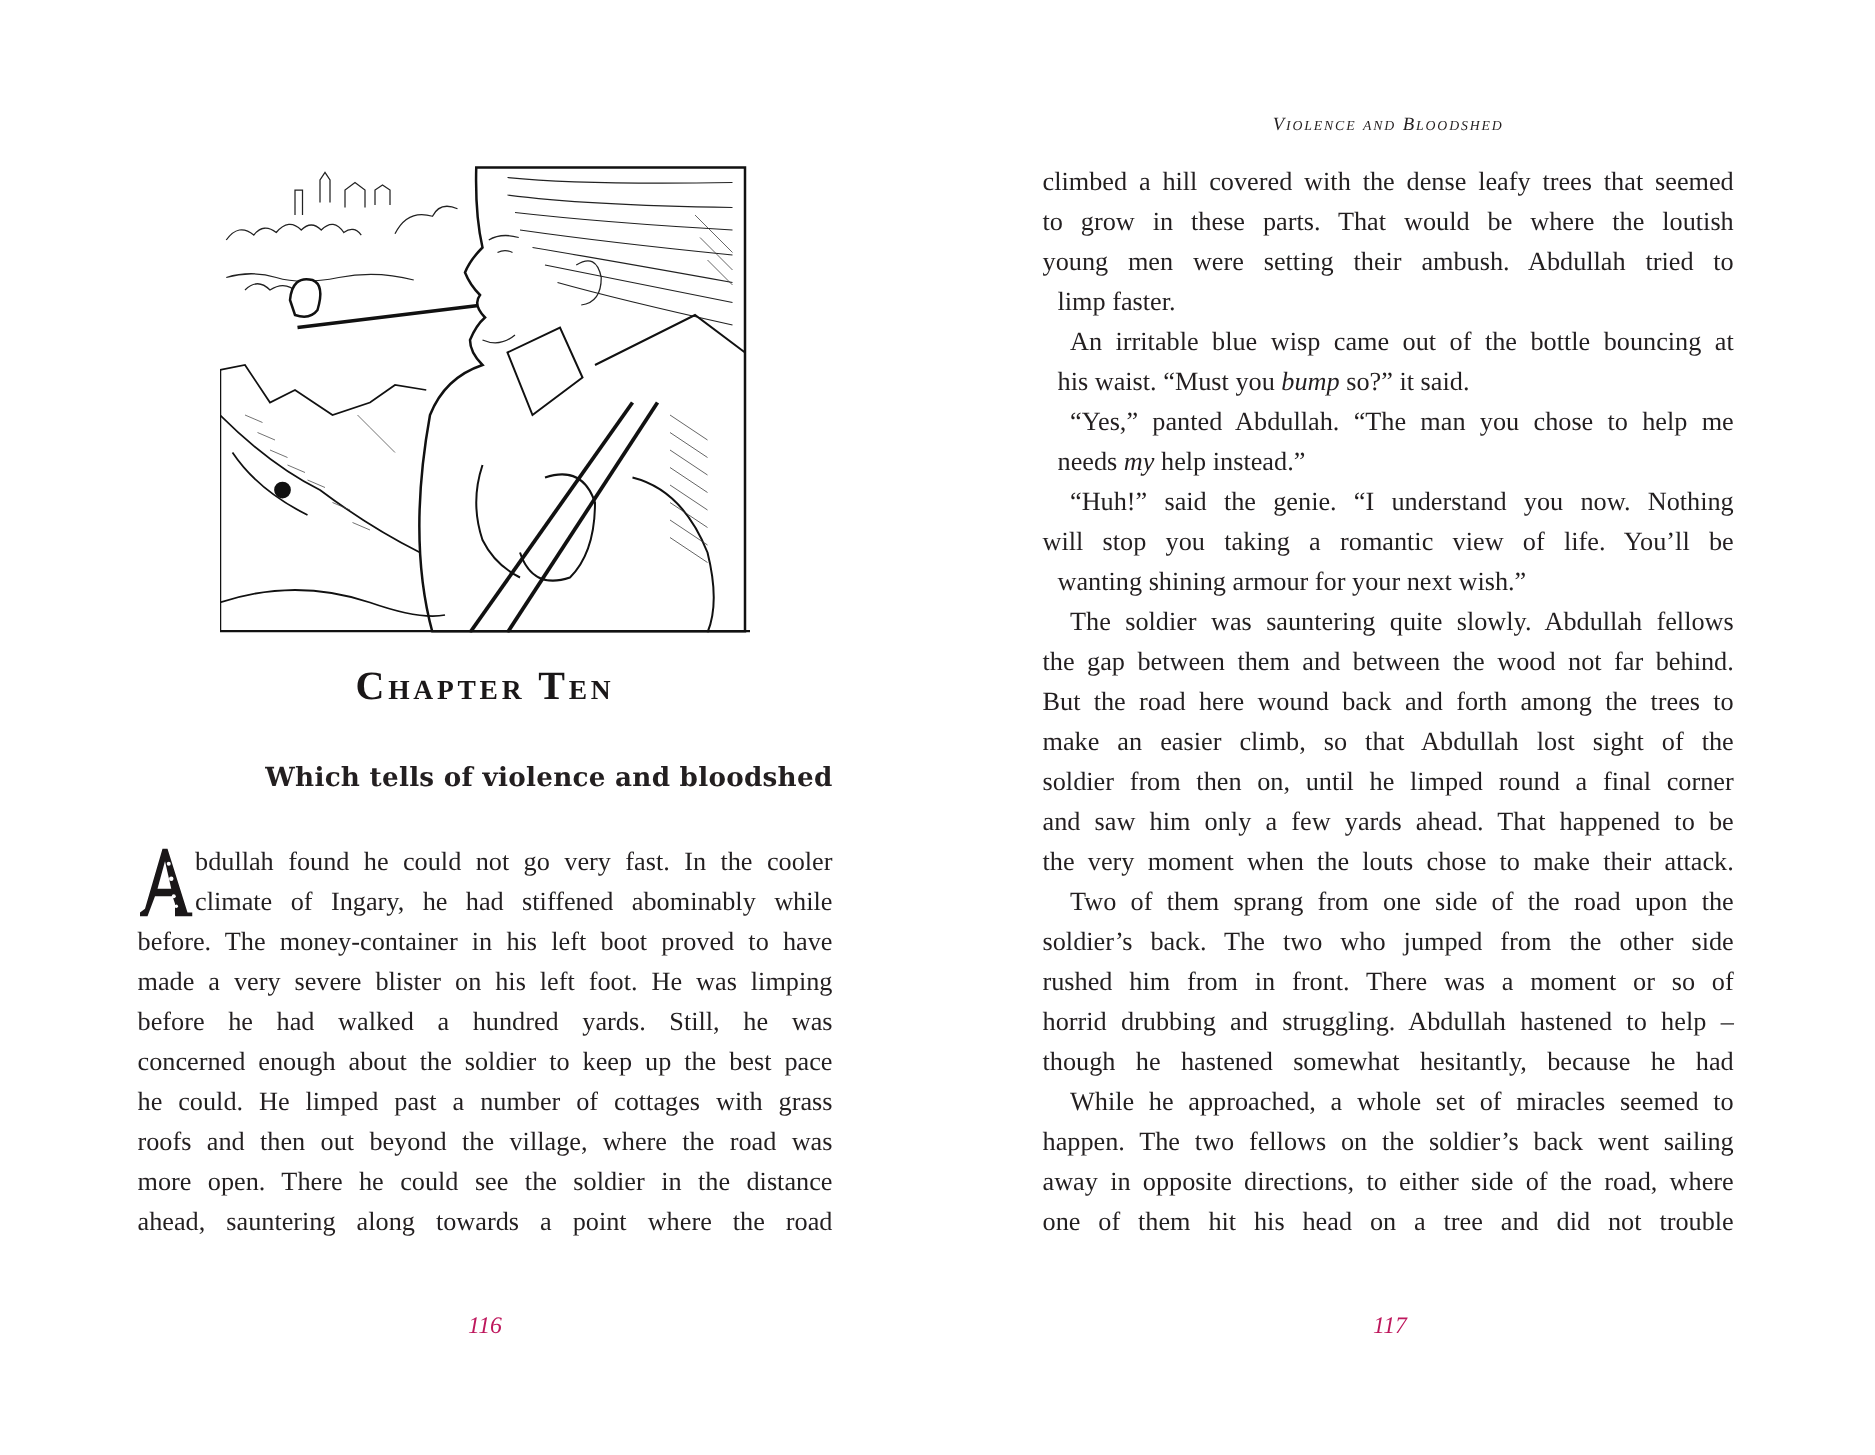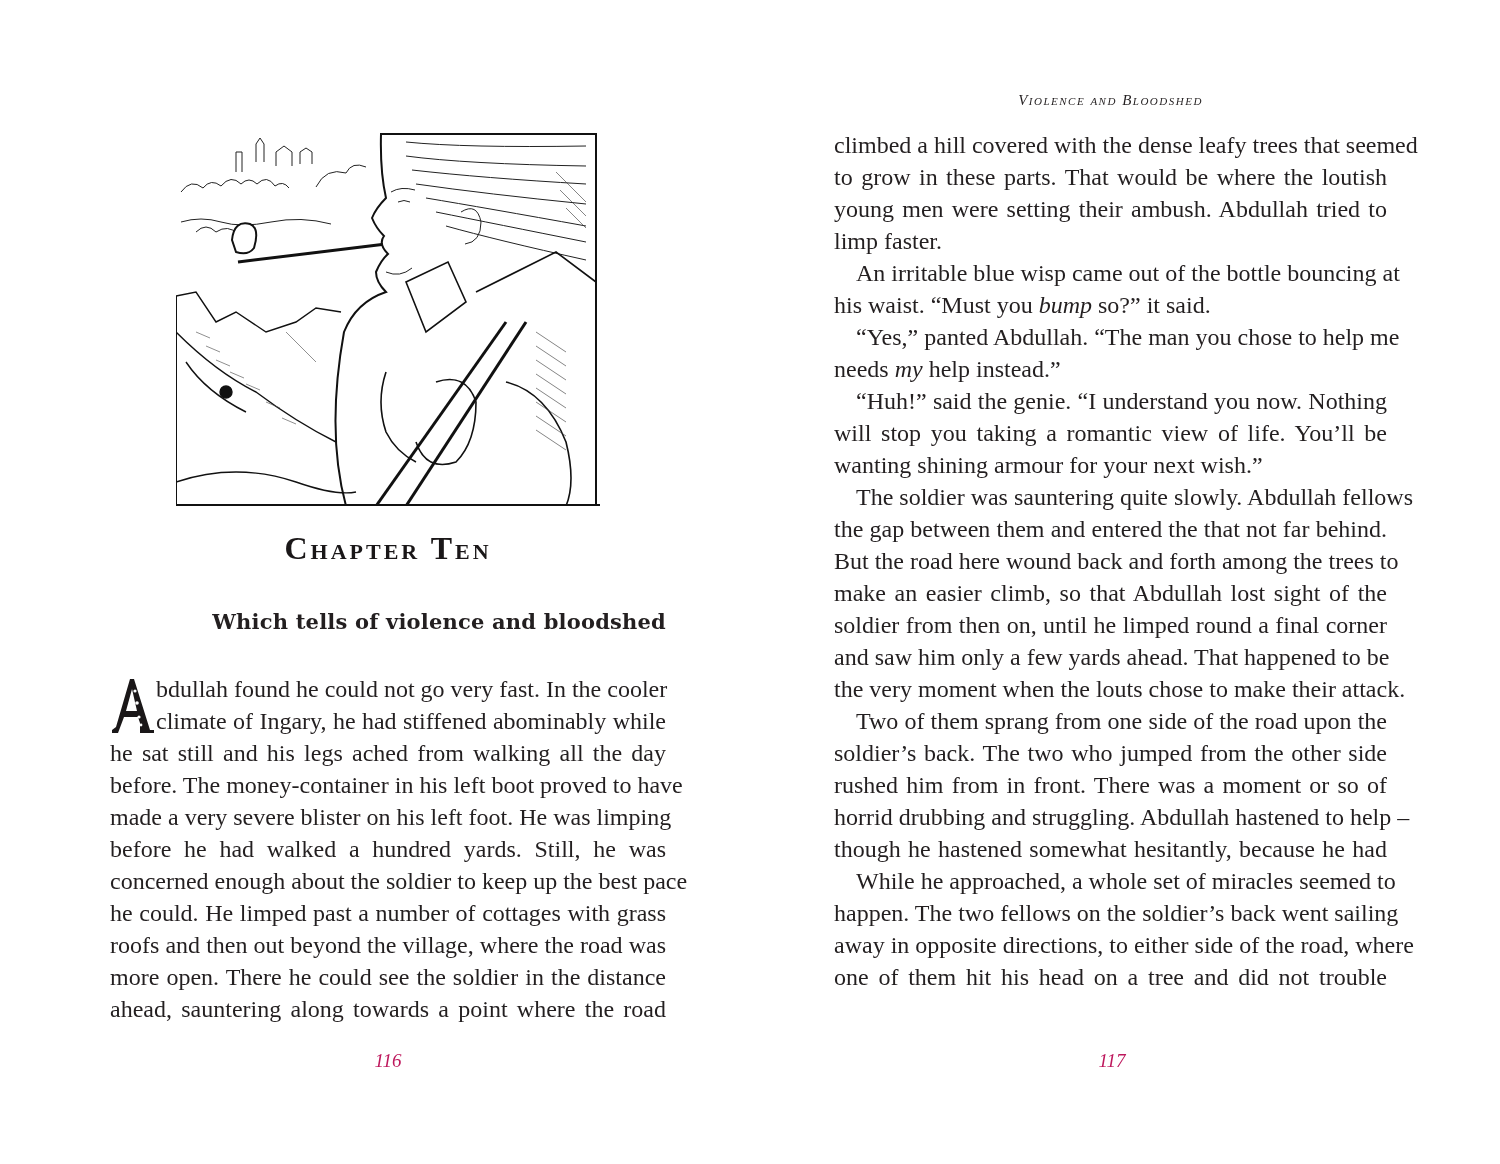--- a/index.html
+++ b/index.html
@@ -23,28 +23,28 @@
       font-size: 32px; letter-spacing: 3px; color: #1a1718;
       font-variant: small-caps;
     }
     .chapter-subtitle {
       position: absolute; left: 110px; width: 556px; top: 609px; text-align: right;
       font-family: "DejaVu Serif", "Liberation Serif", serif; font-size: 21px; font-weight: bold;
       color: #231f20; letter-spacing: 0.2px;
     }
 
     .body-text {
-      position: absolute; font-size: 24px; line-height: 32px; color: #231f20;
+      position: absolute; font-size: 21px; line-height: 32px; color: #231f20;
       text-align: justify;
     }
     .left-text { left: 110px; top: 673px; width: 556px; }
     .right-text { left: 834px; top: 129px; width: 553px; }
 
     .line { display: block; height: 32px; white-space: nowrap; text-align-last: justify; text-align: justify; }
-    .line.last { text-align-last: left; }
+    .line.last { text-align-last: left; margin-left: 12px; }
     .line.indent { padding-left: 22px; }
     .line.cap-indent { padding-left: 46px; }
 
     .drop-cap {
       position: absolute; left: 110px; top: 677px; width: 44px; height: 58px;
     }
     .drop-cap svg { width: 100%; height: 100%; display: block; }
 
     .running-head {
       position: absolute; left: 834px; width: 553px; top: 92px; text-align: center;
@@ -130,21 +130,20 @@
       <circle cx="25" cy="14" r="1.6" fill="#fff"></circle>
       <circle cx="27" cy="26" r="1.8" fill="#fff"></circle>
       <circle cx="29" cy="40" r="1.6" fill="#fff"></circle>
       <circle cx="31" cy="48" r="1.4" fill="#fff"></circle>
     </svg>
   </div>
 
   <div class="body-text left-text">
     <span class="line cap-indent">bdullah found he could not go very fast. In the cooler</span>
     <span class="line cap-indent">climate of Ingary, he had stiffened abominably while</span>
-    <span class="line">he sat still and his legs ached from walking all the day</span>
     <span class="line">before. The money-container in his left boot proved to have</span>
     <span class="line">made a very severe blister on his left foot. He was limping</span>
     <span class="line">before he had walked a hundred yards. Still, he was</span>
     <span class="line">concerned enough about the soldier to keep up the best pace</span>
     <span class="line">he could. He limped past a number of cottages with grass</span>
     <span class="line">roofs and then out beyond the village, where the road was</span>
     <span class="line">more open. There he could see the soldier in the distance</span>
     <span class="line">ahead, sauntering along towards a point where the road</span>
   </div>
 
@@ -160,21 +159,21 @@
     <span class="line">young men were setting their ambush. Abdullah tried to</span>
     <span class="line last">limp faster.</span>
     <span class="line indent">An irritable blue wisp came out of the bottle bouncing at</span>
     <span class="line last"><span>his waist. “Must you </span><em>bump</em><span> so?” it said.</span></span>
     <span class="line indent">“Yes,” panted Abdullah. “The man you chose to help me</span>
     <span class="line last"><span>needs </span><em>my</em><span> help instead.”</span></span>
     <span class="line indent">“Huh!” said the genie. “I understand you now. Nothing</span>
     <span class="line">will stop you taking a romantic view of life. You’ll be</span>
     <span class="line last">wanting shining armour for your next wish.”</span>
     <span class="line indent">The soldier was sauntering quite slowly. Abdullah fellows</span>
-    <span class="line">the gap between them and entered the that not far behind.</span>
+    <span class="line">the gap between them and between the wood not far behind.</span>
     <span class="line">But the road here wound back and forth among the trees to</span>
     <span class="line">make an easier climb, so that Abdullah lost sight of the</span>
     <span class="line">soldier from then on, until he limped round a final corner</span>
     <span class="line">and saw him only a few yards ahead. That happened to be</span>
     <span class="line">the very moment when the louts chose to make their attack.</span>
     <span class="line indent">Two of them sprang from one side of the road upon the</span>
     <span class="line">soldier’s back. The two who jumped from the other side</span>
     <span class="line">rushed him from in front. There was a moment or so of</span>
     <span class="line">horrid drubbing and struggling. Abdullah hastened to help –</span>
     <span class="line">though he hastened somewhat hesitantly, because he had</span>

